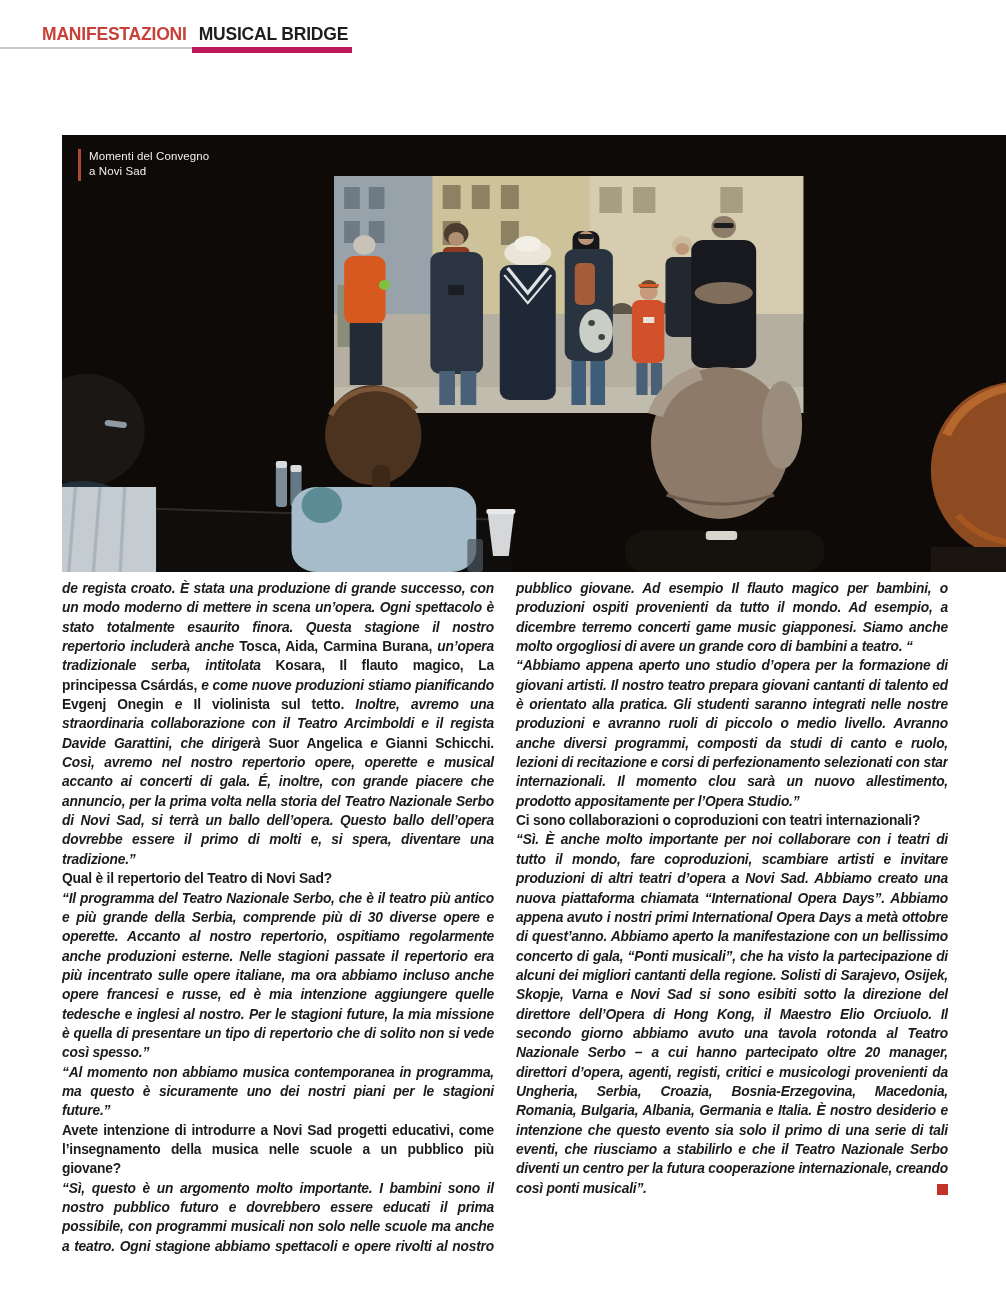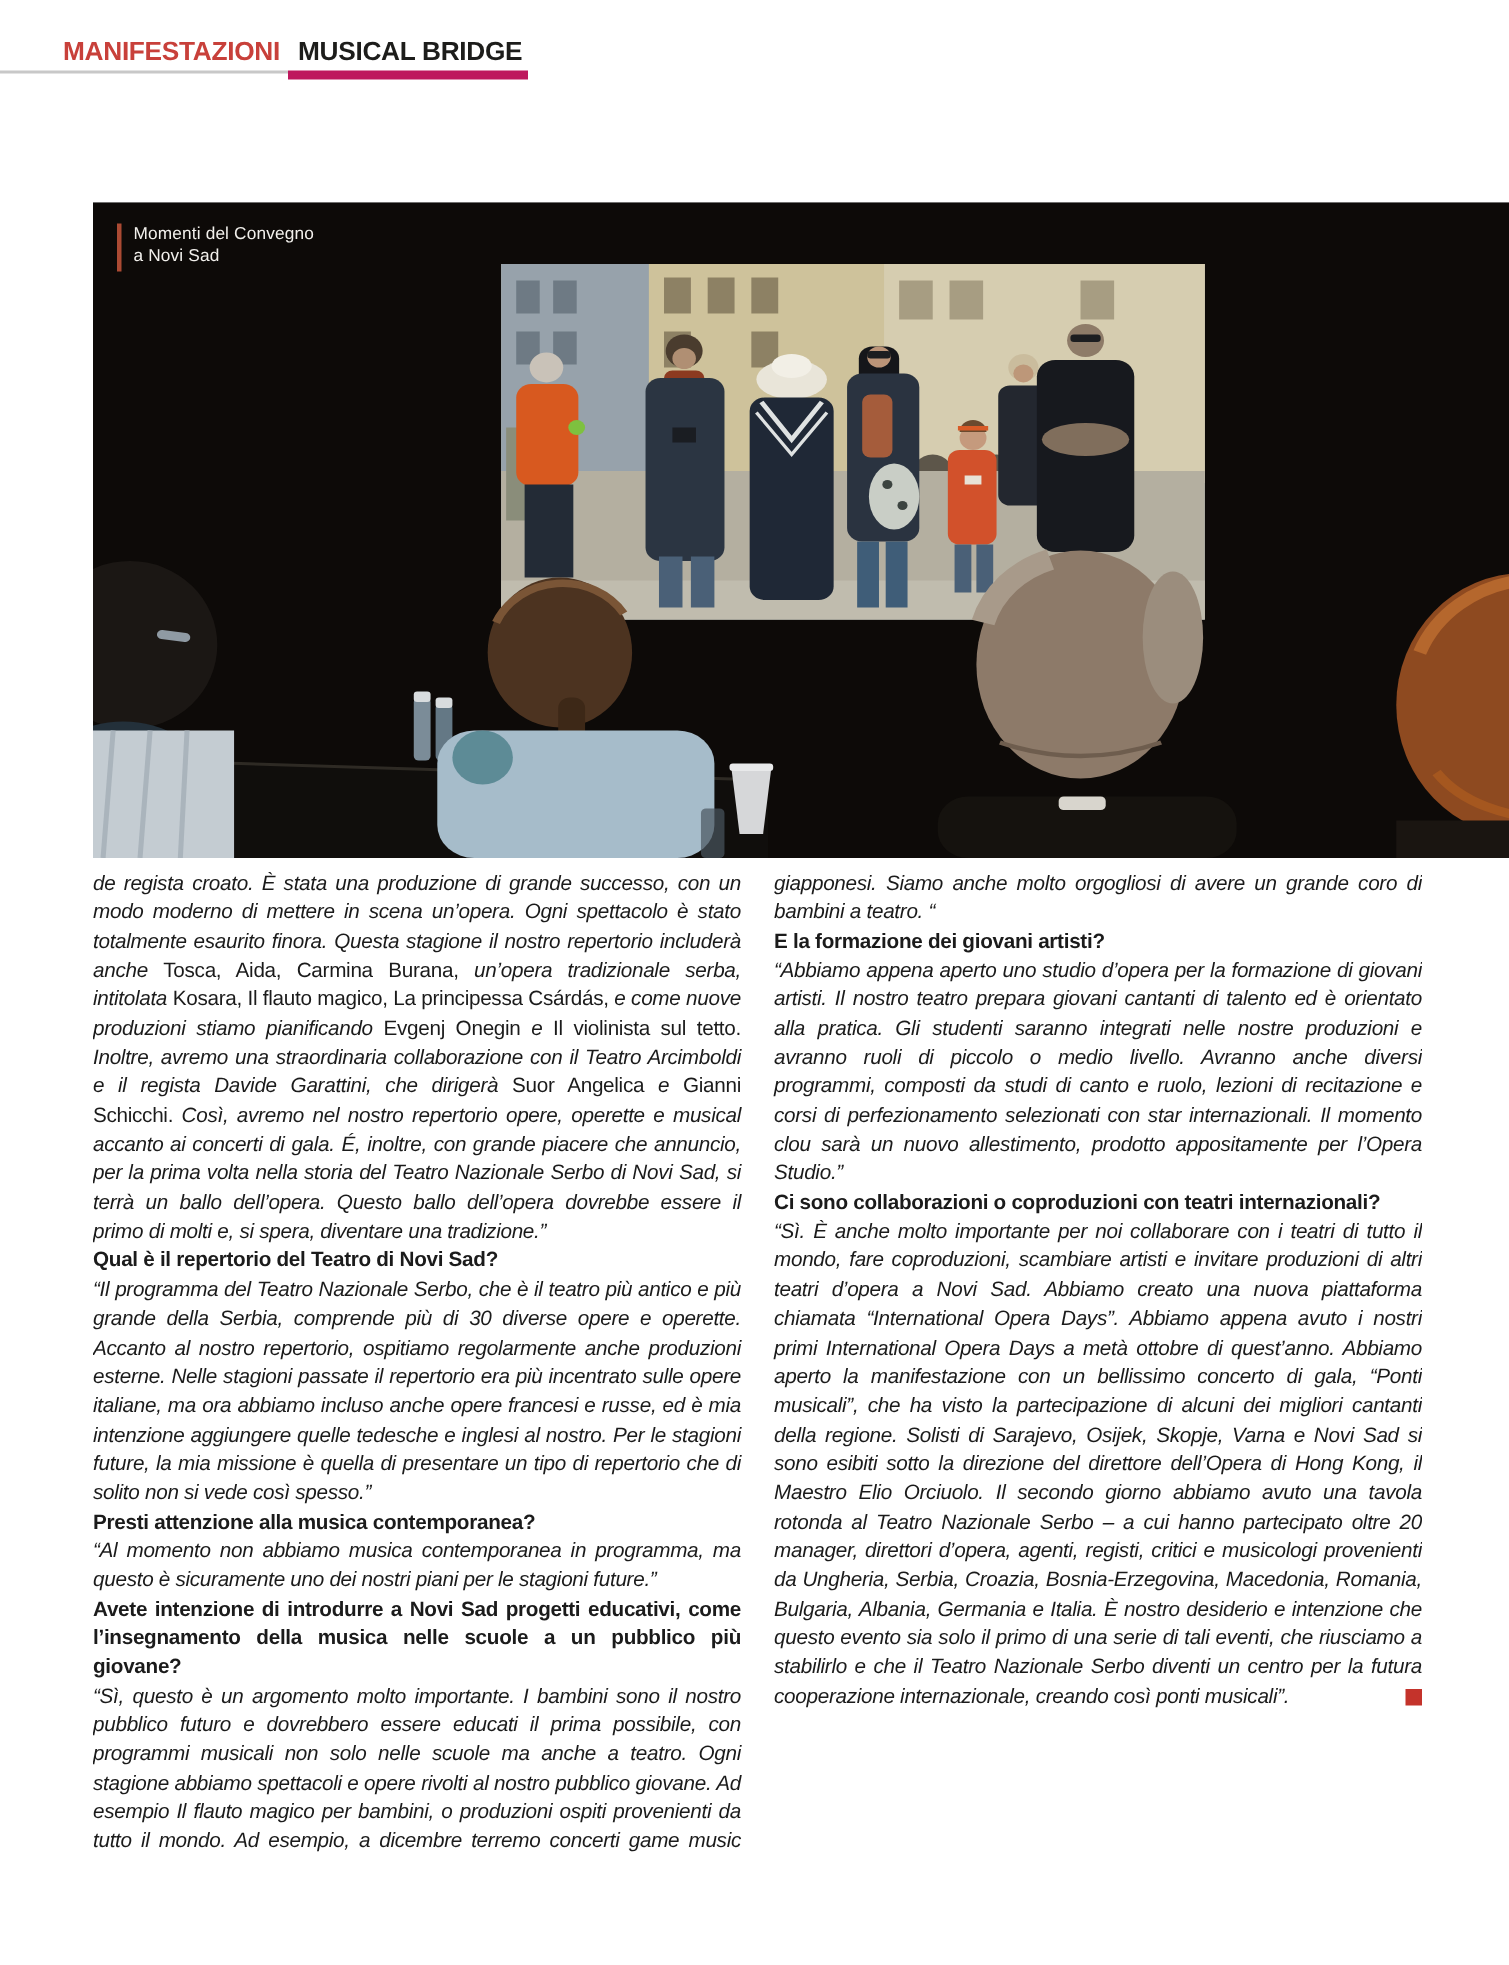--- a/index.html
+++ b/index.html
@@ -17,21 +17,21 @@
   .caption{position:absolute;left:16px;top:14px;display:flex;gap:8px;}
   .caption-bar{width:3px;height:32px;}
   .caption-text{color:#f2f0ec;font-size:11.5px;line-height:15px;letter-spacing:0.1px;}
   
   .article{
     position:absolute;left:62px;top:579px;width:886px;height:682px;
     column-count:2;column-gap:22px;column-fill:auto;
     text-align:justify;font-size:13.8px;line-height:19.35px;letter-spacing:-0.2px;
     overflow:hidden;
   }
-  .article p{margin:0;}
+  .article p{margin:0;font-weight:bold;}
   .seg-i{font-style:italic;}
   .seg-r{font-style:normal;}
   .seg-b{font-style:normal;font-weight:700;}
   p.q{font-weight:700;}
   .end-marker{display:inline-block;width:11px;height:11px;float:right;margin-top:5px;}
 </style>
 </head>
 <body>
 
 <div class="pageheader">
@@ -177,21 +177,19 @@
       <div>Momenti del Convegno</div>
       <div>a Novi Sad</div>
     </div>
   </div>
 </div>
 
 <div class="article">
     <p class="a"><span class="seg-i">de regista croato. È stata una produzione di grande successo, con un modo moderno di mettere in scena un’opera. Ogni spettacolo è stato totalmente esaurito finora. Questa stagione il nostro repertorio includerà anche </span><span class="seg-r">Tosca, Aida, Carmina Burana,</span><span class="seg-i"> un’opera tradizionale serba, intitolata </span><span class="seg-r">Kosara, Il flauto magico, La principessa Csárdás,</span><span class="seg-i"> e come nuove produzioni stiamo pianificando </span><span class="seg-r">Evgenj Onegin</span><span class="seg-i"> e </span><span class="seg-r">Il violinista sul tetto.</span><span class="seg-i"> Inoltre, avremo una straordinaria collaborazione con il Teatro Arcimboldi e il regista Davide Garattini, che dirigerà </span><span class="seg-r">Suor Angelica</span><span class="seg-i"> e </span><span class="seg-r">Gianni Schicchi.</span><span class="seg-i"> Così, avremo nel nostro repertorio opere, operette e musical accanto ai concerti di gala. É, inoltre, con grande piacere che annuncio, per la prima volta nella storia del Teatro Nazionale Serbo di Novi Sad, si terrà un ballo dell’opera. Questo ballo dell’opera dovrebbe essere il primo di molti e, si spera, diventare una tradizione.”</span></p>
     <p class="q"><span class="seg-b">Qual è il repertorio del Teatro di Novi Sad?</span></p>
     <p class="a"><span class="seg-i">“Il programma del Teatro Nazionale Serbo, che è il teatro più antico e più grande della Serbia, comprende più di 30 diverse opere e operette. Accanto al nostro repertorio, ospitiamo regolarmente anche produzioni esterne. Nelle stagioni passate il repertorio era più incentrato sulle opere italiane, ma ora abbiamo incluso anche opere francesi e russe, ed è mia intenzione aggiungere quelle tedesche e inglesi al nostro. Per le stagioni future, la mia missione è quella di presentare un tipo di repertorio che di solito non si vede così spesso.”</span></p>
-    <p class="q"><span class="seg-b">Presti attenzione alla musica contemporanea?</span></p>
     <p class="a"><span class="seg-i">“Al momento non abbiamo musica contemporanea in programma, ma questo è sicuramente uno dei nostri piani per le stagioni future.”</span></p>
     <p class="q"><span class="seg-b">Avete intenzione di introdurre a Novi Sad progetti educativi, come l’insegnamento della musica nelle scuole a un pubblico più giovane?</span></p>
     <p class="a"><span class="seg-i">“Sì, questo è un argomento molto importante. I bambini sono il nostro pubblico futuro e dovrebbero essere educati il prima possibile, con programmi musicali non solo nelle scuole ma anche a teatro. Ogni stagione abbiamo spettacoli e opere rivolti al nostro pubblico giovane. Ad esempio Il flauto magico per bambini, o produzioni ospiti provenienti da tutto il mondo. Ad esempio, a dicembre terremo concerti game music giapponesi. Siamo anche molto orgogliosi di avere un grande coro di bambini a teatro. “</span></p>
-    <p class="q"><span class="seg-b">E la formazione dei giovani artisti?</span></p>
     <p class="a"><span class="seg-i">“Abbiamo appena aperto uno studio d’opera per la formazione di giovani artisti. Il nostro teatro prepara giovani cantanti di talento ed è orientato alla pratica. Gli studenti saranno integrati nelle nostre produzioni e avranno ruoli di piccolo o medio livello. Avranno anche diversi programmi, composti da studi di canto e ruolo, lezioni di recitazione e corsi di perfezionamento selezionati con star internazionali. Il momento clou sarà un nuovo allestimento, prodotto appositamente per l’Opera Studio.”</span></p>
     <p class="q"><span class="seg-b">Ci sono collaborazioni o coproduzioni con teatri internazionali?</span></p>
     <p class="a"><span class="seg-i">“Sì. È anche molto importante per noi collaborare con i teatri di tutto il mondo, fare coproduzioni, scambiare artisti e invitare produzioni di altri teatri d’opera a Novi Sad. Abbiamo creato una nuova piattaforma chiamata “International Opera Days”. Abbiamo appena avuto i nostri primi International Opera Days a metà ottobre di quest’anno. Abbiamo aperto la manifestazione con un bellissimo concerto di gala, “Ponti musicali”, che ha visto la partecipazione di alcuni dei migliori cantanti della regione. Solisti di Sarajevo, Osijek, Skopje, Varna e Novi Sad si sono esibiti sotto la direzione del direttore dell’Opera di Hong Kong, il Maestro Elio Orciuolo. Il secondo giorno abbiamo avuto una tavola rotonda al Teatro Nazionale Serbo – a cui hanno partecipato oltre 20 manager, direttori d’opera, agenti, registi, critici e musicologi provenienti da Ungheria, Serbia, Croazia, Bosnia-Erzegovina, Macedonia, Romania, Bulgaria, Albania, Germania e Italia. È nostro desiderio e intenzione che questo evento sia solo il primo di una serie di tali eventi, che riusciamo a stabilirlo e che il Teatro Nazionale Serbo diventi un centro per la futura cooperazione internazionale, creando così ponti musicali”.</span><span class="end-marker" style="background: rgb(196, 51, 43);"></span></p>
   </div>
 
 </body></html>

